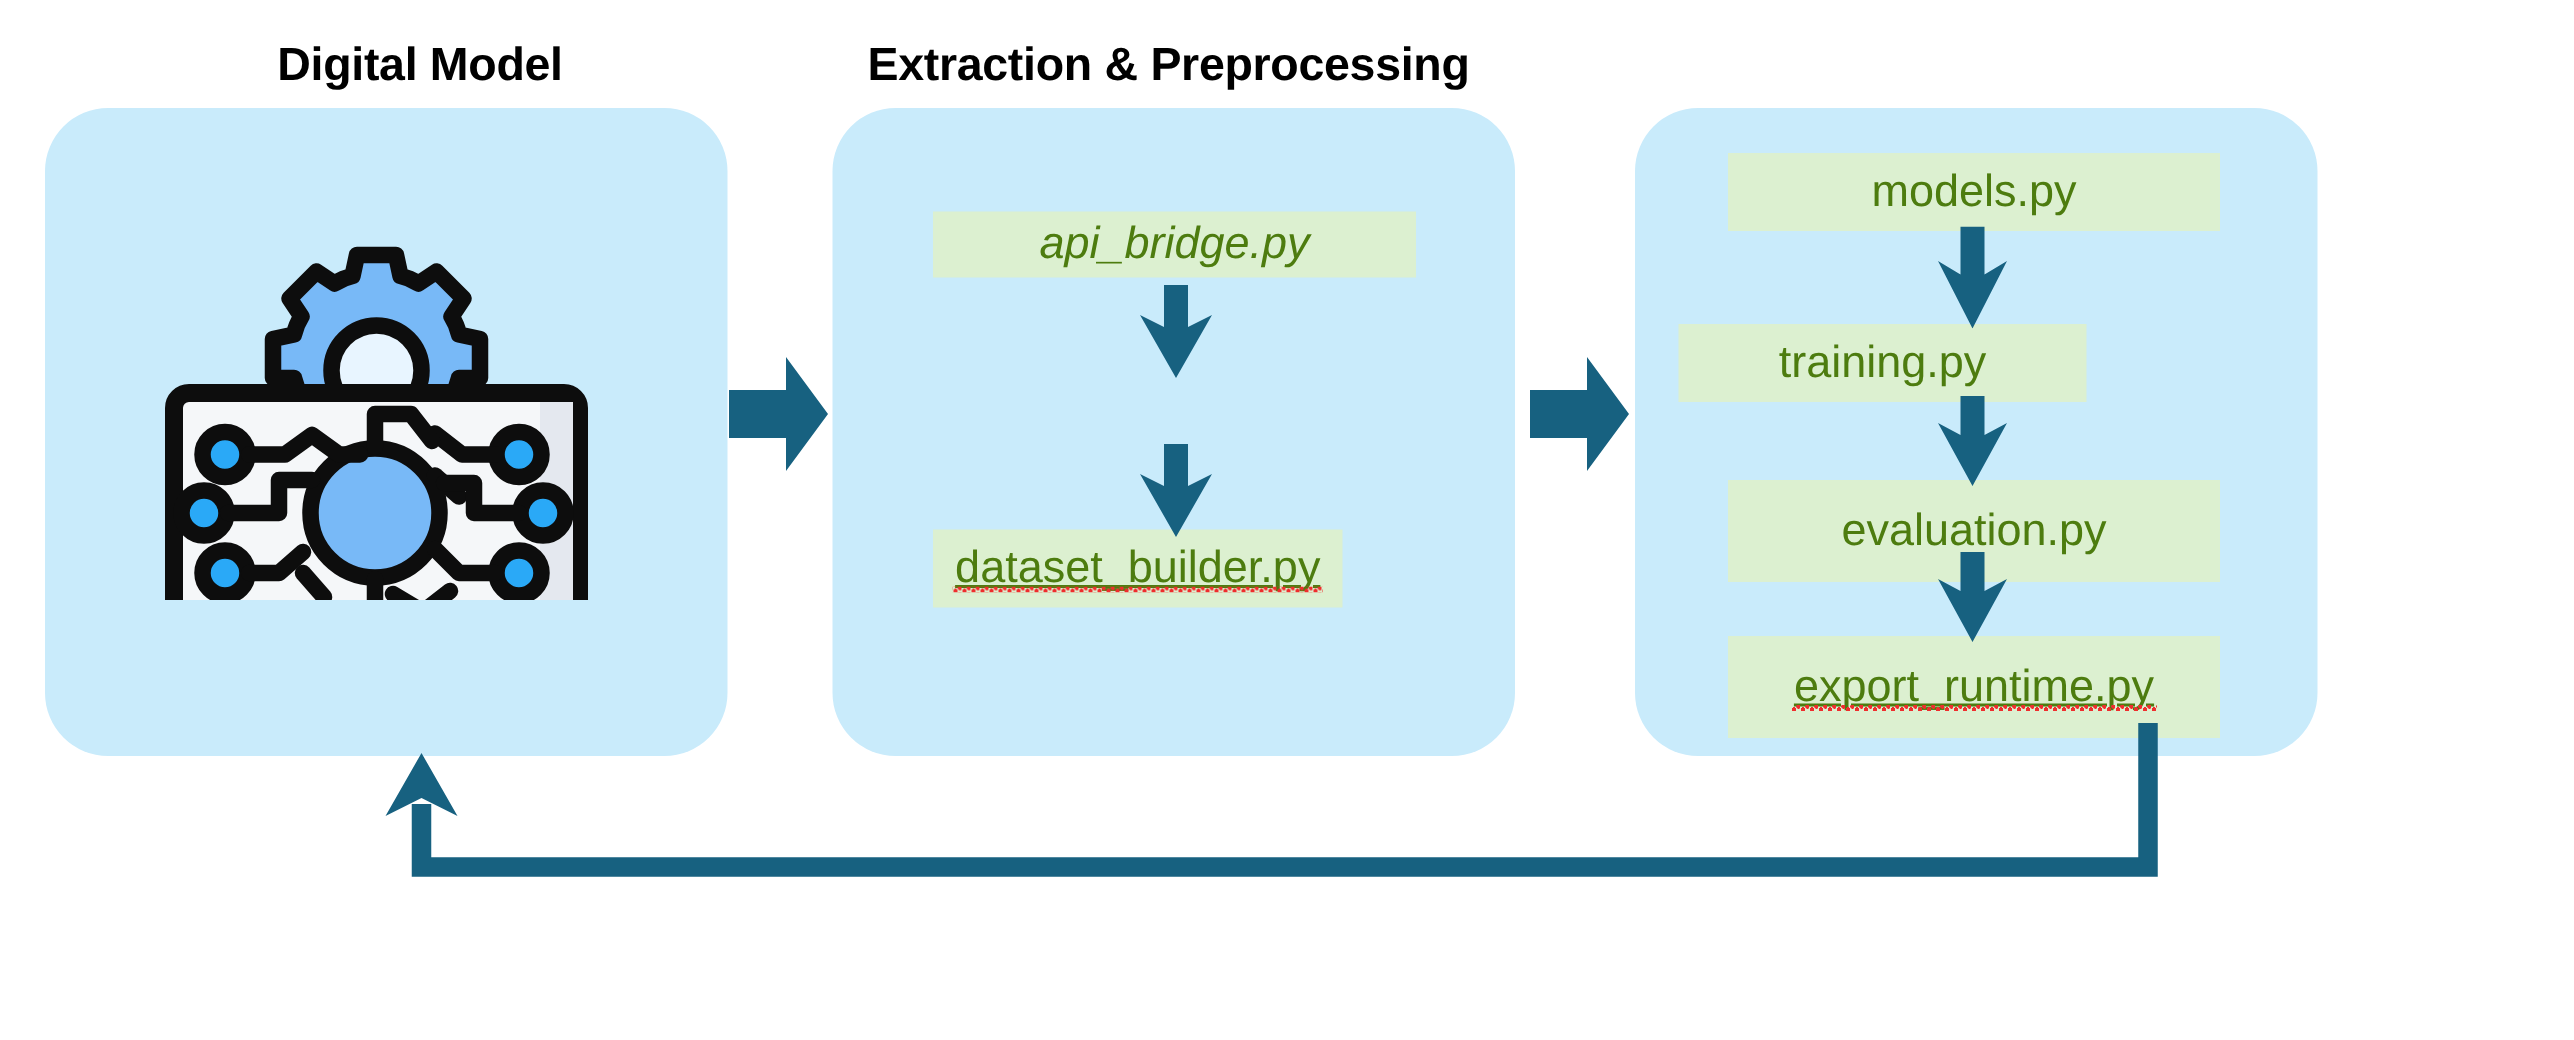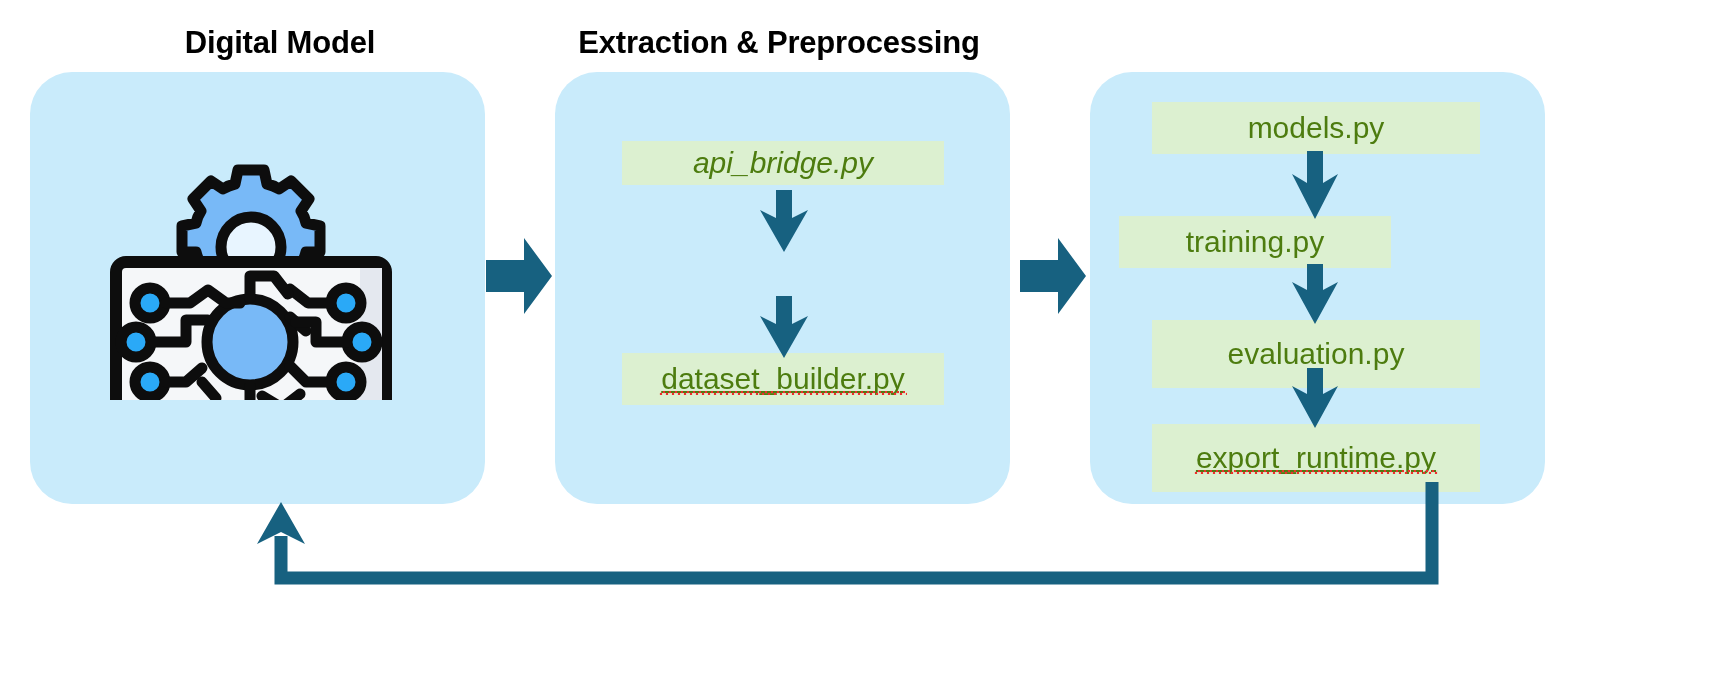--- a/index.html
+++ b/index.html
@@ -74,21 +74,21 @@
   
   .chip.underline .chip-label {
     text-decoration: underline;
     text-decoration-thickness: 2px;
     text-underline-offset: 2px;
   }
 
   
   #chip-api        { left: 622px; top: 141px; width: 322px; height: 44px; font-style: italic; }
   #chip-prepro     { left: 622px; top: 248px; width: 322px; height: 52px; }
-  #chip-dataset    { left: 622px; top: 353px; width: 322px; height: 52px; }
+  #chip-dataset    { left: 622px; top: 353px; width: 273px; height: 52px; }
 
   
   #chip-models     { left: 1152px; top: 102px; width: 328px; height: 52px; }
   #chip-training   { left: 1119px; top: 216px; width: 272px; height: 52px; }
   #chip-evaluation { left: 1152px; top: 320px; width: 328px; height: 68px; }
   #chip-export     { left: 1152px; top: 424px; width: 328px; height: 68px; }
 
   
   .down-arrow { position: absolute; }
 

